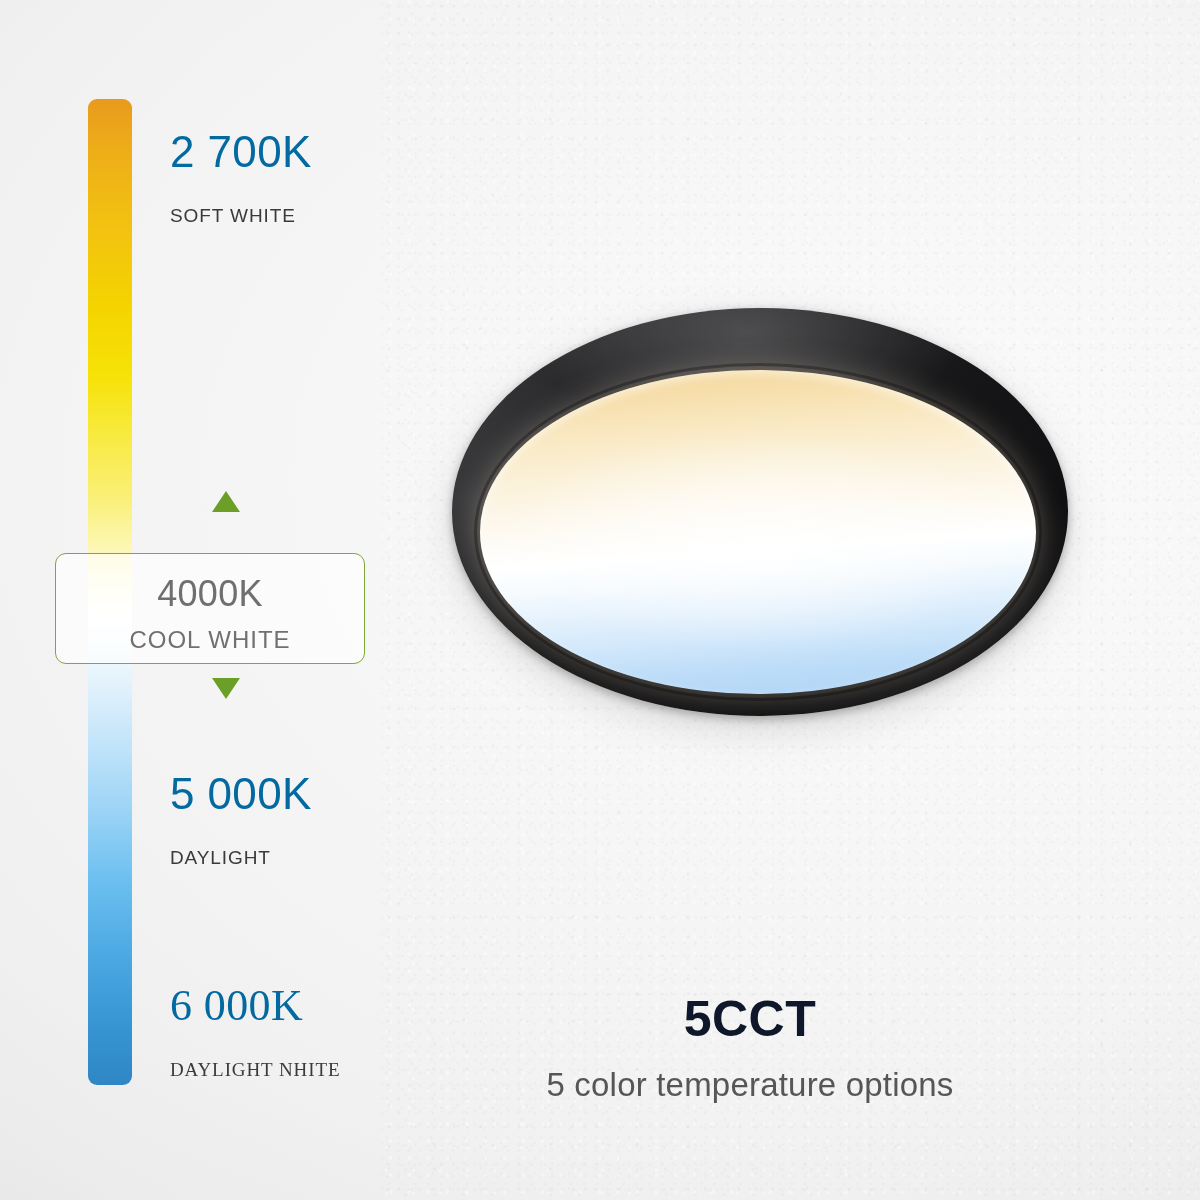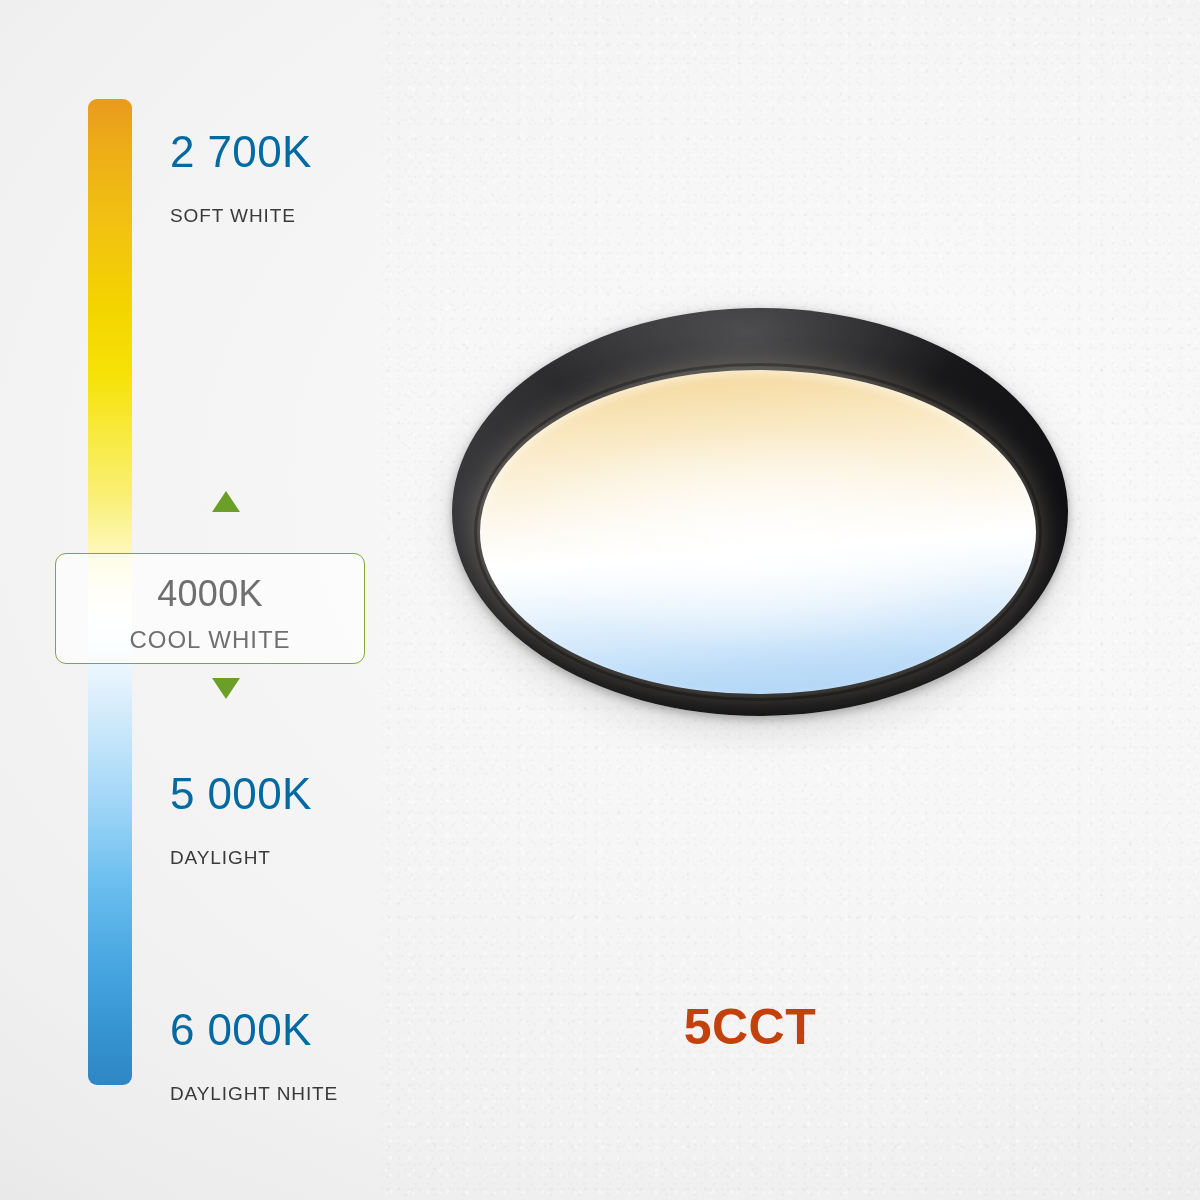--- a/index.html
+++ b/index.html
@@ -67,21 +67,21 @@
     font-size:44px;font-weight:400;color:#0369a1;
     letter-spacing:.4px;line-height:1;white-space:nowrap;
   }
   .temp-name{
     font-size:19px;font-weight:400;color:#3a3a3a;
     letter-spacing:.9px;line-height:1;margin-top:32px;white-space:nowrap;
   }
   .lbl-2700{top:130px;}
   .lbl-3000{top:344px;}
   .lbl-5000{top:772px;}
-  .lbl-6000{top:1008px;}
+  .lbl-6000{top:984px;font-family:Liberation Serif, serif;}
 
   
   .callout{
     position:absolute;left:55px;top:537px;width:310px;height:111px;
     border:1.6px solid #7fa836;border-radius:11px;
     background:rgba(255,255,255,.62);
     box-sizing:border-box;
     margin-top:16px;
   }
   .callout-value{
@@ -152,21 +152,21 @@
   .fixture-inner-ring{
     position:absolute;left:22px;top:55px;width:568px;height:338px;
     border-radius:50%;
     box-shadow:inset 0 0 0 3px rgba(0,0,0,.30);
   }
 
   
   .headline{
     position:absolute;left:440px;width:620px;top:994px;
     text-align:center;
-    font-size:50px;font-weight:700;color:#c2410c;letter-spacing:.5px;line-height:1;margin-top:8px;
+    font-size:50px;font-weight:700;color:#0f172a;letter-spacing:.5px;line-height:1;
   }
   .subheadline{
     position:absolute;left:400px;width:700px;top:1068px;
     text-align:center;
     font-size:33px;font-weight:400;color:#565656;letter-spacing:.2px;line-height:1;
   }
 </style>
 </head>
 <body>
 
@@ -205,14 +205,15 @@
   <div class="fixture">
     <div class="fixture-shadow"></div>
     <div class="fixture-body"></div>
     <div class="fixture-body-hl"></div>
     <div class="fixture-diffuser"></div>
     <div class="fixture-diffuser-glow"></div>
     <div class="fixture-inner-ring"></div>
   </div>
 
   <div class="headline">5CCT</div>
+  <div class="subheadline">5 color temperature options</div>
 
 </div>
 
 </body></html>

